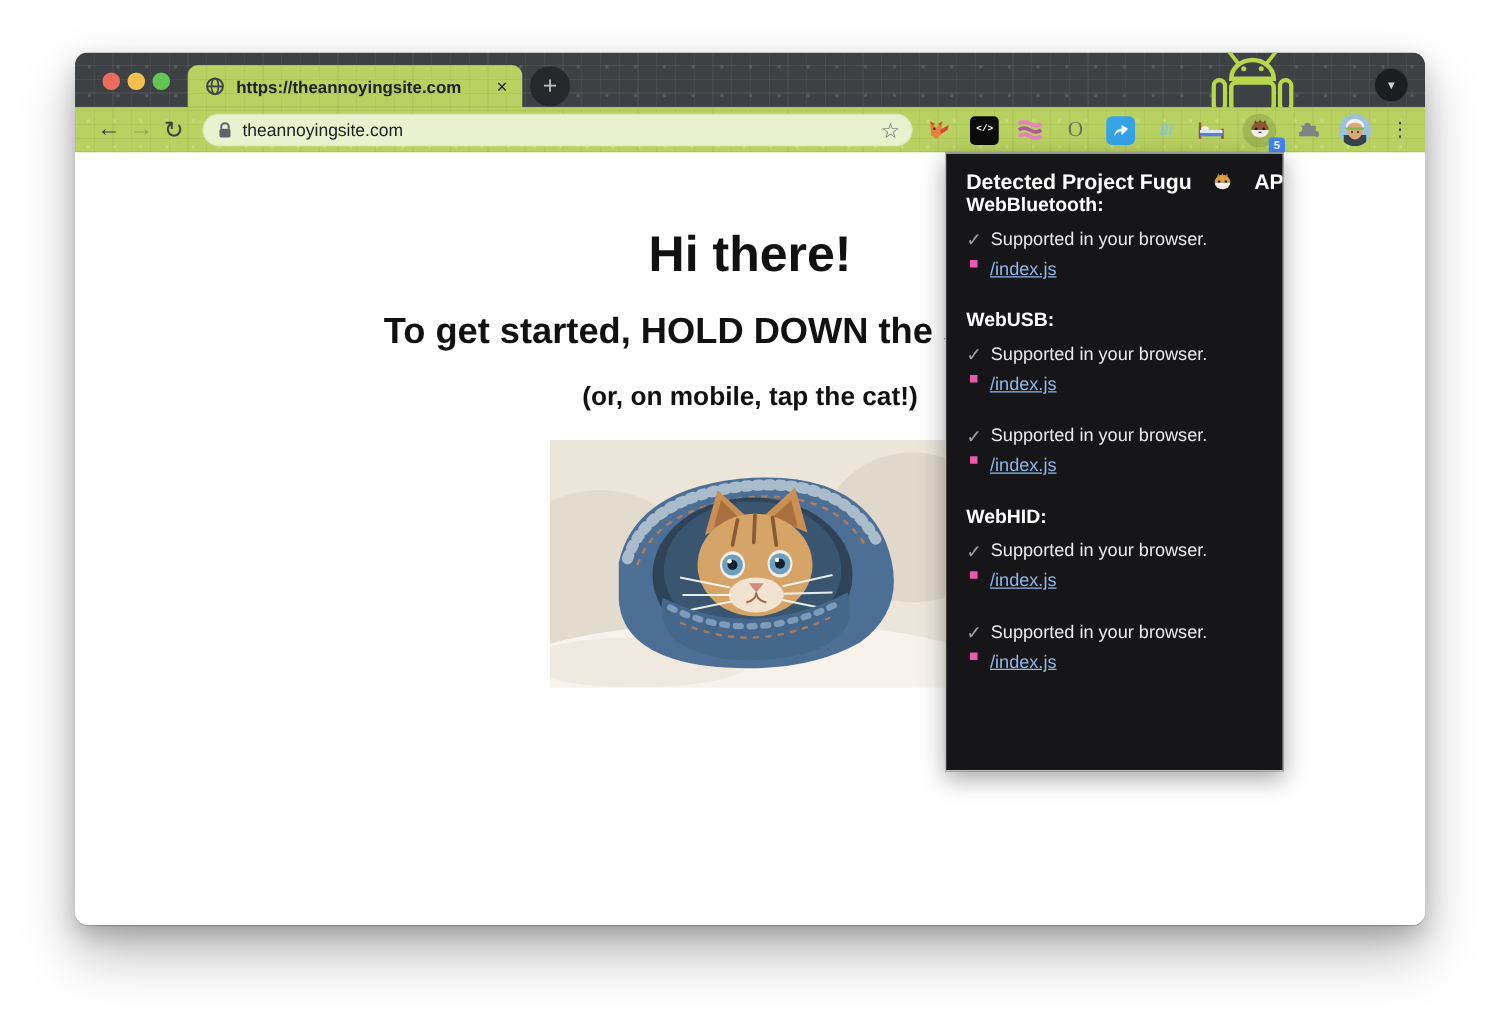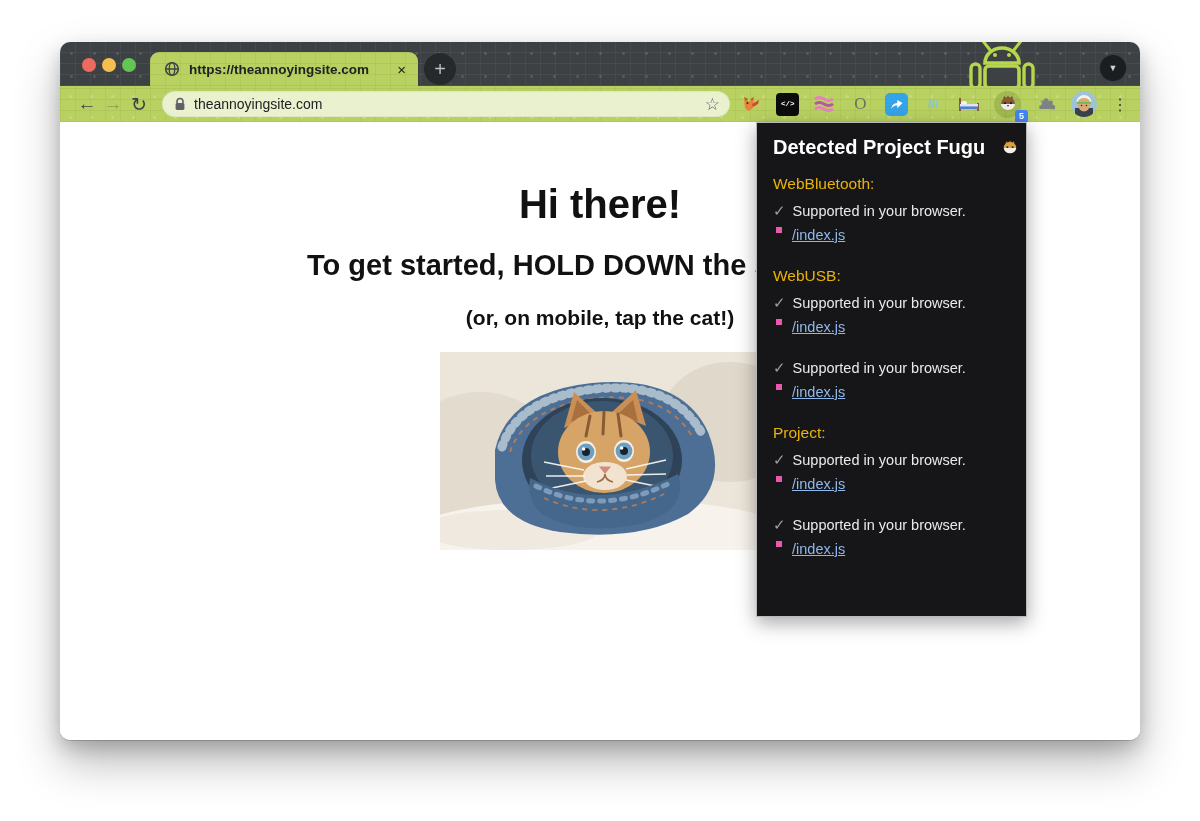--- a/index.html
+++ b/index.html
@@ -90,23 +90,23 @@
   .page h2{ margin-top:22px; font-size:29px; font-weight:bold; color:#111; white-space:nowrap; }
   .page h3{ margin-top:24px; font-size:21px; font-weight:bold; color:#111; }
   .kitten-fig{ margin:22px auto 0; width:320px; height:198px; display:block; }
 
   
   .popup{
     position:absolute; left:696px; top:80px; width:271px; height:495px;
     background:#161618; border:1px solid #b9b9b9; box-shadow:0 6px 18px rgba(0,0,0,.35);
     padding:13px 16px; text-align:left; color:#e8eaed; overflow:hidden;
   }
-  .popup-title{ font-size:20px; font-weight:bold; color:#fff; display:flex; align-items:center; gap:16px; margin-bottom:16px; white-space:nowrap; }
+  .popup-title{ font-size:17px; font-weight:bold; color:#fff; display:flex; align-items:center; gap:16px; white-space:nowrap; }
   .api-section{ margin-bottom:24px; }
-  .api-name{ color:#eab308; font-weight:normal; font-size:15.5px; }
+  .api-name{ color:#ffffff; font-weight:bold; font-size:15.5px; }
   .api-status{ display:flex; align-items:center; gap:7px; margin-top:9px; font-size:14.5px; color:#e8eaed; }
   .check{ color:#9aa0a6; font-size:15px; }
   .api-linkrow{ display:flex; align-items:flex-start; gap:10px; margin-top:7px; padding-left:3px; }
   .bullet{ width:6px; height:6px; background:#e85bac; flex:0 0 auto; }
   .api-link{ color:#8fb8ea; font-size:14.5px; text-decoration:underline; cursor:pointer; }
 </style>
 </head>
 <body>
 
 <div class="browser-window">
@@ -320,21 +320,21 @@
           <span class="check">✓</span>
           <span>Supported in your browser.</span>
         </div>
       <div class="api-linkrow">
           <span class="bullet"></span>
           <span class="api-link">/index.js</span>
         </div>
     </div>
 
     <div class="api-section">
-      <div class="api-name">Project:</div>
+      <div class="api-name">WebHID:</div>
       <div class="api-status">
           <span class="check">✓</span>
           <span>Supported in your browser.</span>
         </div>
       <div class="api-linkrow">
           <span class="bullet"></span>
           <span class="api-link">/index.js</span>
         </div>
     </div>
 

